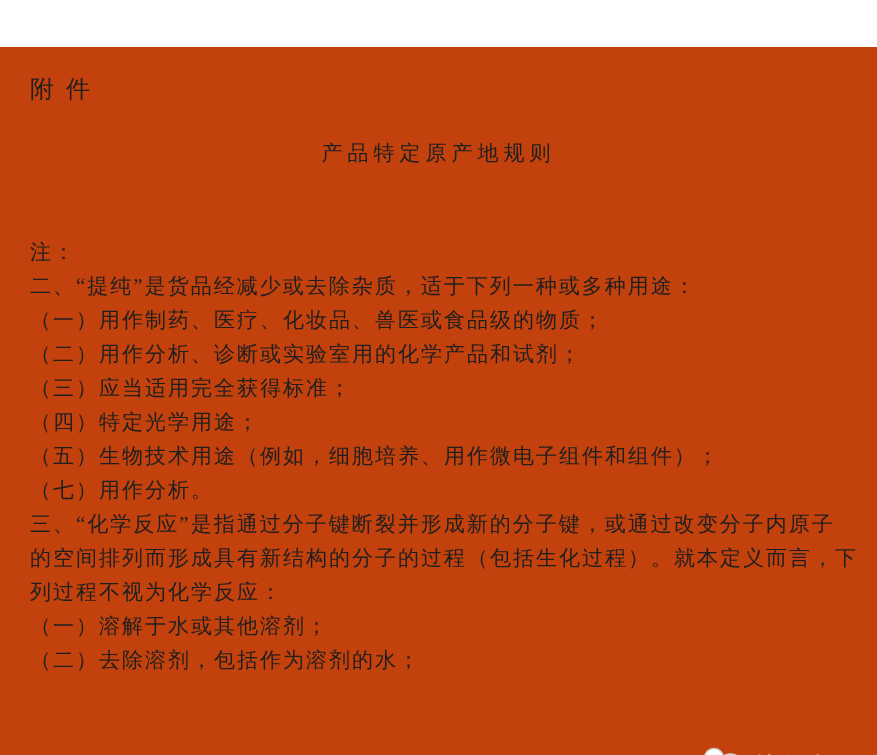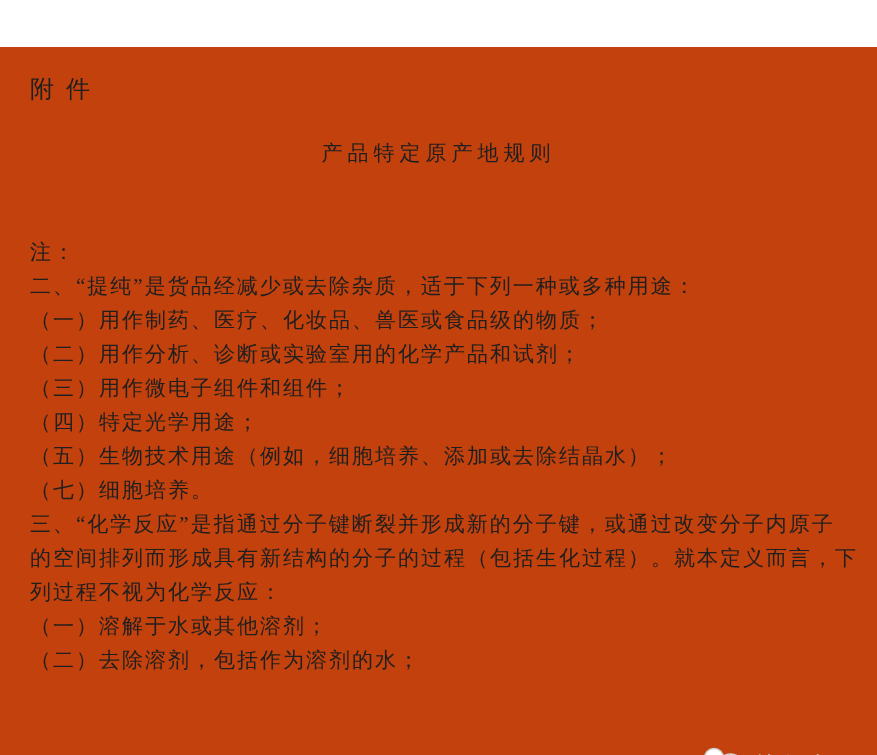--- a/index.html
+++ b/index.html
@@ -80,24 +80,24 @@
   <div class="attachment">附件</div>
 
   <h1 class="doc-title">产品特定原产地规则</h1>
 
   <div class="doc-body">
     <div class="line">注：</div>
     <div>
         <div class="line">二、“提纯”是货品经减少或去除杂质，适于下列一种或多种用途：</div>
         <div class="line">（一）用作制药、医疗、化妆品、兽医或食品级的物质；</div>
         <div class="line">（二）用作分析、诊断或实验室用的化学产品和试剂；</div>
-        <div class="line">（三）用作微电子组件和组件；</div>
+        <div class="line">（三）应当适用完全获得标准；</div>
         <div class="line">（四）特定光学用途；</div>
-        <div class="line">（五）生物技术用途（例如，细胞培养、添加或去除结晶水）；</div>
-        <div class="line">（七）细胞培养。</div>
+        <div class="line">（五）生物技术用途（例如，细胞培养、用作微电子组件和组件）；</div>
+        <div class="line">（七）用作分析。</div>
         <div class="line">三、“化学反应”是指通过分子键断裂并形成新的分子键，或通过改变分子内原子</div>
         <div class="line">的空间排列而形成具有新结构的分子的过程（包括生化过程）。就本定义而言，下</div>
         <div class="line">列过程不视为化学反应：</div>
         <div class="line">（一）溶解于水或其他溶剂；</div>
         <div class="line">（二）去除溶剂，包括作为溶剂的水；</div>
       </div>
   </div>
 
   <div class="watermark">
     <span class="wm-icon">

